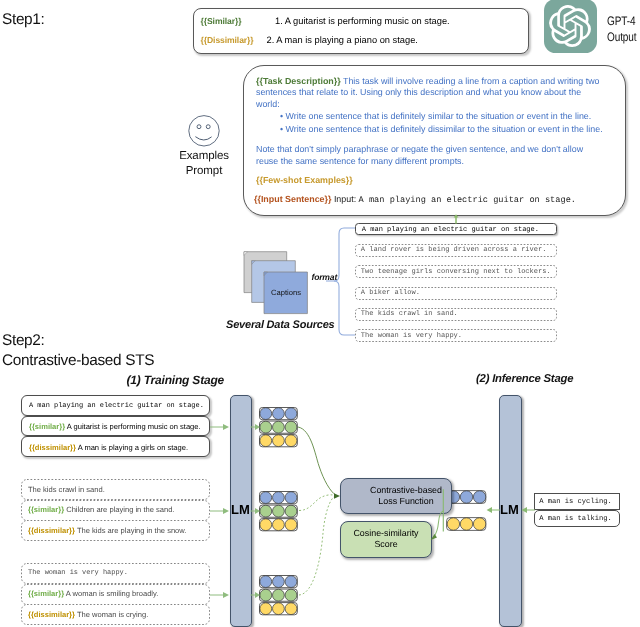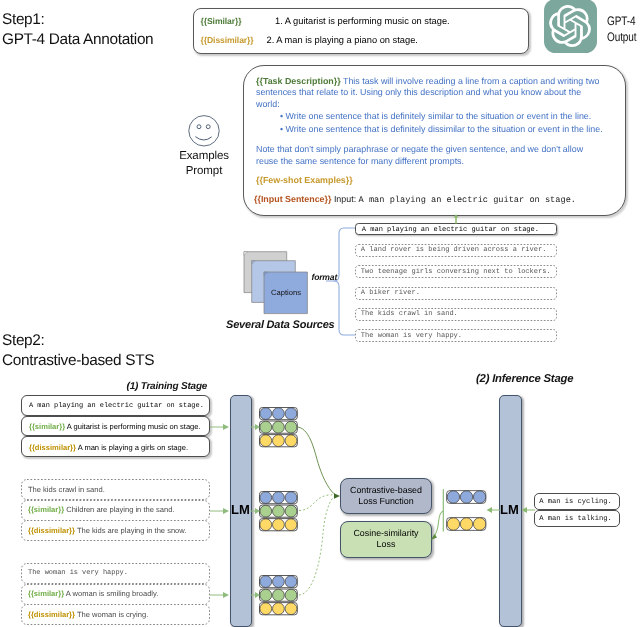--- a/index.html
+++ b/index.html
@@ -47,21 +47,20 @@
 
   .blk{position:absolute;border:1.3px solid #44546a;border-radius:8px;
        box-shadow:1.3px 1.3px 2.2px rgba(0,0,0,0.3);font-size:11px;color:#000;
        display:flex;align-items:center;justify-content:center;text-align:center;line-height:13.8px;}
 </style>
 </head>
 <body>
 
 <div class="abs sect-title" style="left:2px;top:9.5px;width:200px;">
     <div>Step1:</div>
-    <div>GPT-4 Data Annotation</div>
   </div>
 <div class="abs sect-title" style="left:2px;top:331px;width:240px;">
     <div>Step2:</div>
     <div>Contrastive-based STS</div>
   </div>
 <div class="abs out-box">
     <div class="out-row tag" style="left:6.5px;top:7.0px;color:#4e7b38;">{{Similar}}</div>
     <div class="out-row" style="left:81px;top:7.0px;">1. A guitarist is performing music on stage.</div>
     <div class="out-row tag" style="left:6.5px;top:26.4px;color:#c79a2e;">{{Dissimilar}}</div>
     <div class="out-row" style="left:72.5px;top:26.4px;">2. A man is playing a piano on stage.</div>
@@ -107,21 +106,21 @@
 <div class="sent un mono" style="top:265.3px;">
     <svg width="202" height="13" viewBox="0 0 202 13" style="position:absolute;left:0;top:0;overflow:visible;">
       <rect x="0.5" y="0.5" width="201" height="12" rx="3.2" ry="3.2" fill="none" stroke="#8c8c8c" stroke-width="1" stroke-dasharray="1.7,1.6"></rect>
     </svg>
     <span>Two teenage girls conversing next to lockers.</span>
   </div>
 <div class="sent un mono" style="top:286.5px;">
     <svg width="202" height="13" viewBox="0 0 202 13" style="position:absolute;left:0;top:0;overflow:visible;">
       <rect x="0.5" y="0.5" width="201" height="12" rx="3.2" ry="3.2" fill="none" stroke="#8c8c8c" stroke-width="1" stroke-dasharray="1.7,1.6"></rect>
     </svg>
-    <span>A biker river.</span>
+    <span>A biker allow.</span>
   </div>
 <div class="sent un mono" style="top:307.8px;">
     <svg width="202" height="13" viewBox="0 0 202 13" style="position:absolute;left:0;top:0;overflow:visible;">
       <rect x="0.5" y="0.5" width="201" height="12" rx="3.2" ry="3.2" fill="none" stroke="#8c8c8c" stroke-width="1" stroke-dasharray="1.7,1.6"></rect>
     </svg>
     <span>The kids crawl in sand.</span>
   </div>
 <div class="sent un mono" style="top:329.2px;">
     <svg width="202" height="13" viewBox="0 0 202 13" style="position:absolute;left:0;top:0;overflow:visible;">
       <rect x="0.5" y="0.5" width="201" height="12" rx="3.2" ry="3.2" fill="none" stroke="#8c8c8c" stroke-width="1" stroke-dasharray="1.7,1.6"></rect>
@@ -143,21 +142,21 @@
 <div class="abs stage-title" style="left:226px;top:318.5px;white-space:nowrap;font-size:11px;">Several Data Sources</div>
 <div class="abs stage-title" style="left:311.5px;top:272px;white-space:nowrap;font-size:8.6px;">format</div>
 <svg class="abs" style="left:320px;top:220px;" width="40" height="122" viewBox="0 0 40 122">
     <path d="M 35 8 L 24 8 Q 19 8 19 13.5 L 19 55.5 Q 19 61 14 61 L 6 61" fill="none" stroke="#8faadc" stroke-width="1.05"></path>
     <path d="M 35 115 L 24 115 Q 19 115 19 109.5 L 19 66.5 Q 19 61 14 61" fill="none" stroke="#8faadc" stroke-width="1.05"></path>
   </svg>
 <svg class="abs" style="left:450px;top:212px;" width="14" height="14" viewBox="0 0 14 14">
     <path d="M 6 11.8 L 6 4.2" stroke="#8aba68" stroke-width="1.5" fill="none"></path>
     <path d="M 6 2.2 L 8.4 5.6 L 3.6 5.6 Z" fill="#8aba68"></path>
   </svg>
-<div class="abs stage-title" style="left:126.5px;top:381px;white-space:nowrap;font-size:10px;">(1) Training Stage</div>
+<div class="abs stage-title" style="left:126.5px;top:373px;white-space:nowrap;font-size:12px;">(1) Training Stage</div>
 <div class="abs stage-title" style="left:476px;top:373px;white-space:nowrap;font-size:11.3px;">(2) Inference Stage</div>
 <div class="tbox solid" style="top:395.4px;">
     <span class="mono">A man playing an electric guitar on stage.</span>
   </div>
 <div class="tbox solid" style="top:415.8px;">
     <span><span class="tg-sim">{{similar}}</span> <span>A guitarist is performing music on stage.</span></span>
   </div>
 <div class="tbox solid" style="top:436.2px;">
     <span><span class="tg-dis">{{dissimilar}}</span> <span>A man is playing a girls on stage.</span></span>
   </div>
@@ -250,33 +249,33 @@
       <circle cx="7.40" cy="7" r="6.2" fill="#8ea9db" stroke="#404040" stroke-width="0.75"></circle>
       <circle cx="20.50" cy="7" r="6.2" fill="#8ea9db" stroke="#404040" stroke-width="0.75"></circle>
       <circle cx="33.60" cy="7" r="6.2" fill="#8ea9db" stroke="#404040" stroke-width="0.75"></circle>
     </svg></div>
 <div class="abs" style="left:446.0px;top:517.0px;"><svg width="41" height="14" viewBox="0 0 41 14">
       <rect x="0.6" y="0.6" width="39.2" height="12.8" rx="3.2" ry="3.2" fill="#ffffff" stroke="#404040" stroke-width="0.8"></rect>
       <circle cx="7.40" cy="7" r="6.2" fill="#ffd966" stroke="#404040" stroke-width="0.75"></circle>
       <circle cx="20.50" cy="7" r="6.2" fill="#ffd966" stroke="#404040" stroke-width="0.75"></circle>
       <circle cx="33.60" cy="7" r="6.2" fill="#ffd966" stroke="#404040" stroke-width="0.75"></circle>
     </svg></div>
-<div class="blk" style="left:339.8px;top:478.3px;width:90.4px;height:33.5px;background:#b0b8c9;font-size:8.9px;line-height:11.4px;">
+<div class="blk" style="left:339.8px;top:478.3px;width:90.4px;height:33.5px;background:#b0b8c9;font-size:8.9px;line-height:11.4px;padding-left:20px;">
     <div>
       <div>Contrastive-based</div>
       <div>Loss Function</div>
     </div>
   </div>
 <div class="blk" style="left:339.8px;top:520.9px;width:90.4px;height:35px;background:#c9e0b4;font-size:8.9px;line-height:11.4px;">
     <div>
       <div>Cosine-similarity</div>
-      <div>Loss</div>
+      <div>Score</div>
     </div>
   </div>
-<div class="abs" style="left:534px;top:492.7px;width:86px;height:17px;border:1.1px solid #4d4d4d;border-radius:5px;background:#fff;box-sizing:border-box;">
+<div class="abs" style="left:534px;top:492.7px;width:86px;height:17px;border:1.1px solid #4d4d4d;border-radius:0;background:#fff;box-sizing:border-box;">
     <span class="mono" style="position:absolute;left:4.2px;top:4.4px;font-size:7.12px;color:#111;white-space:nowrap;">A man is cycling.</span>
   </div>
 <div class="abs" style="left:534px;top:509.5px;width:86px;height:17px;border:1.1px solid #4d4d4d;border-radius:5px;background:#fff;box-sizing:border-box;">
     <span class="mono" style="position:absolute;left:4.2px;top:4.4px;font-size:7.12px;color:#111;white-space:nowrap;">A man is talking.</span>
   </div>
 <svg class="abs" style="left:209px;top:422.0px;" width="22" height="10" viewBox="0 0 22 10">
     <path d="M 1 5 L 15 5" stroke="#8fbc7e" stroke-width="1" fill="none"></path>
     <path d="M 20 5 L 14 8 L 14 2 Z" fill="#8fbc7e"></path>
   </svg>
 <svg class="abs" style="left:250px;top:422.0px;" width="12" height="10" viewBox="0 0 12 10">

